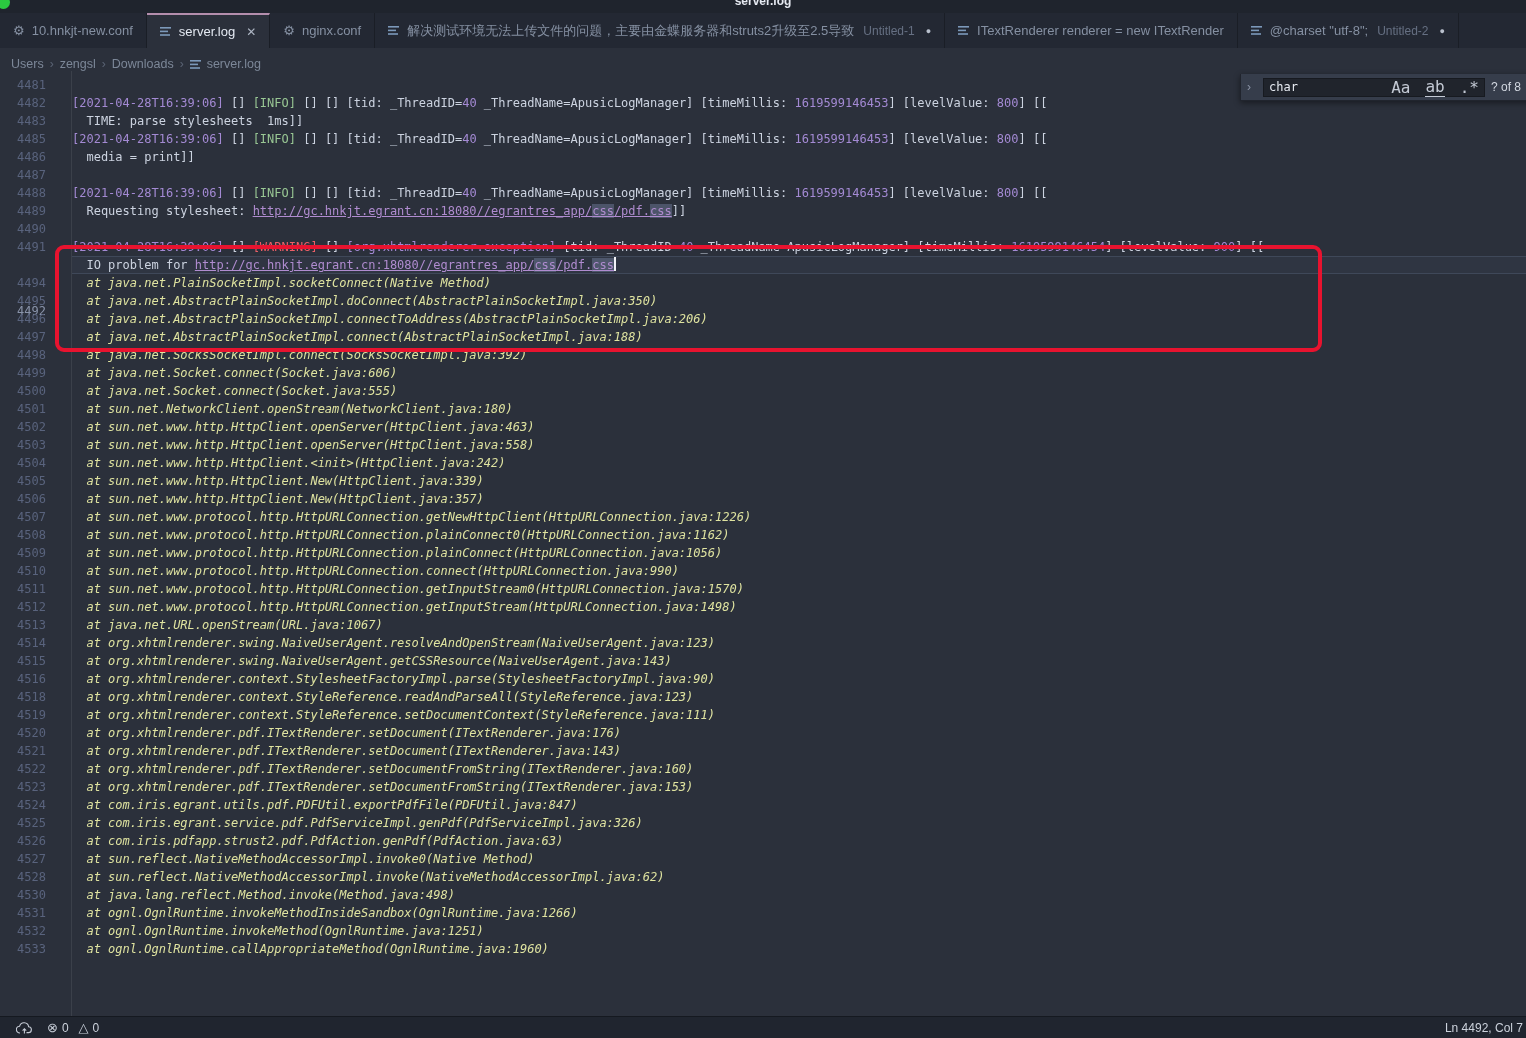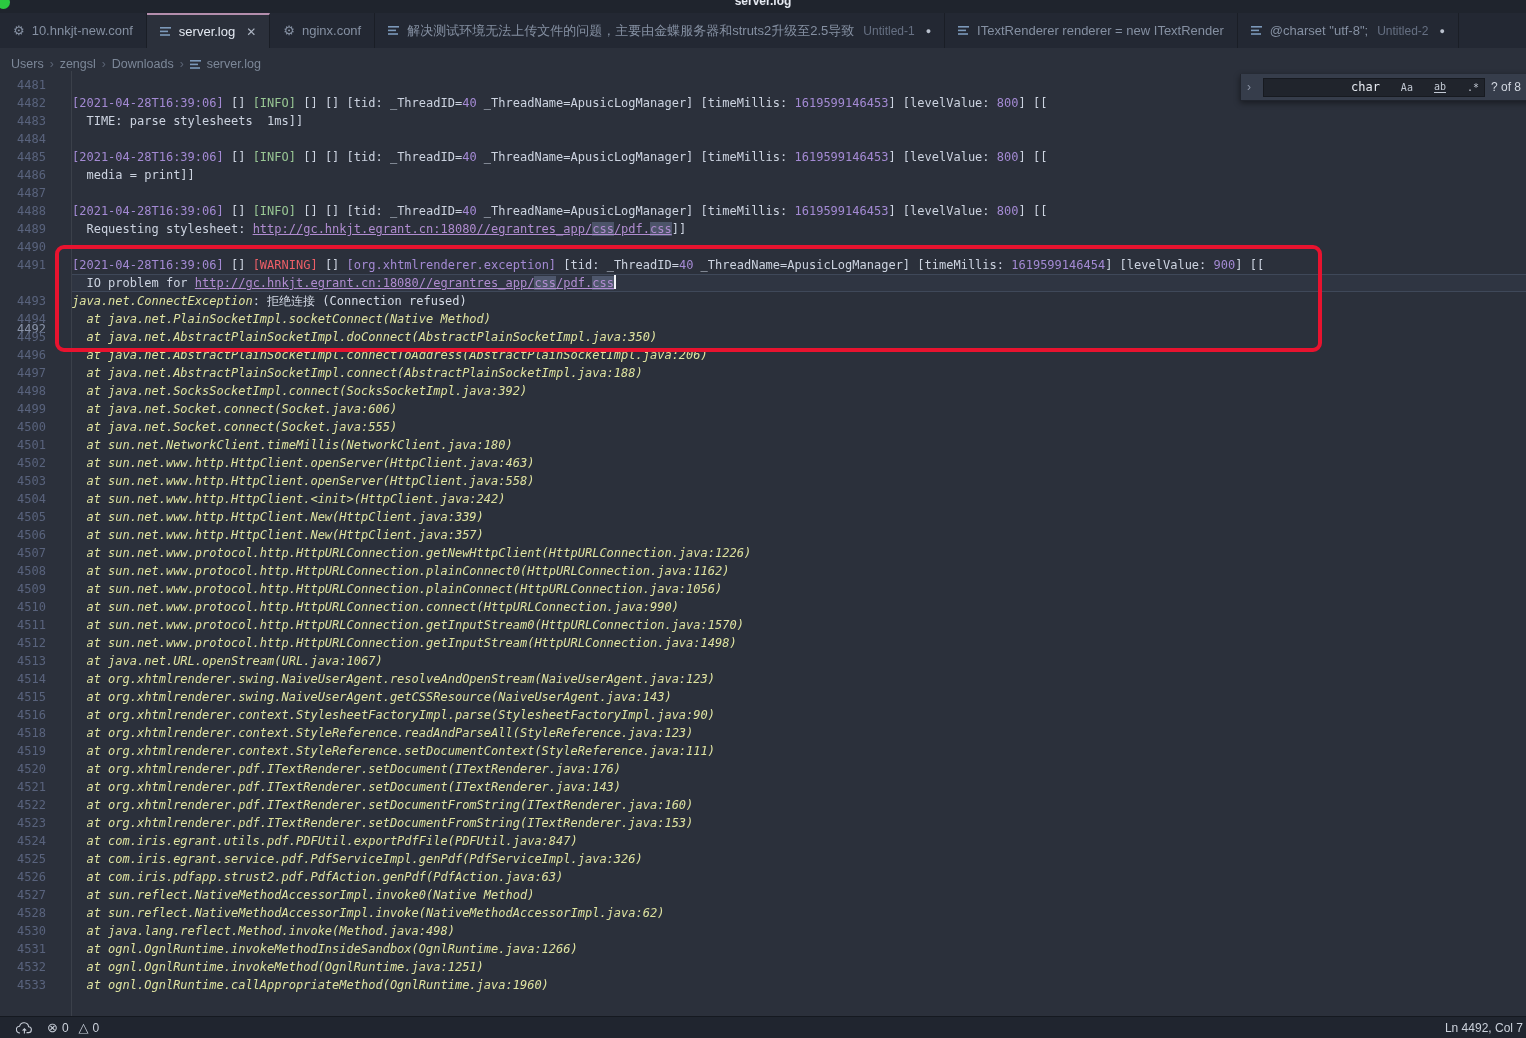--- a/index.html
+++ b/index.html
@@ -69,22 +69,22 @@
 
   
   #find { position:absolute; left:1240px; top:74px; width:300px; height:27px;
           background:#363d4b; border:1px solid #20242d; border-top:none;
           box-shadow:0 2px 6px rgba(0,0,0,.45); display:flex; align-items:center;
           gap:6px; padding:0 6px; z-index:20; }
   #find .chev { color:#8b94a6; font-size:12px; width:10px; }
   #find .box { display:flex; align-items:center; background:#20242c;
                border:1px solid #171a20; height:19px; width:222px; padding:0 5px; }
   #find .query { color:#e7ebf2; font-size:12px; flex:1;
-                 font-family:"DejaVu Sans Mono", monospace;text-align:right; }
-  #find .opt { color:#c3c9d4; font-size:10px; margin-left:21px;
+                 font-family:"DejaVu Sans Mono", monospace; }
+  #find .opt { color:#c3c9d4; font-size:16px; margin-left:15px;
                font-family:"DejaVu Sans Mono", monospace; }
   #find .opt.ww { border-bottom:1px solid #c3c9d4; }
   #find .results { color:#d2d7e0; font-size:12px; white-space:nowrap; }
 
   
   #statusbar { position:absolute; left:0; top:1016px; width:100%; height:22px;
                background:#20252f; border-top:1px solid #151920; display:flex;
                align-items:center; color:#ccd2dc; font-size:12px; }
   #statusbar .left { display:flex; align-items:center; gap:14px; padding-left:16px; }
   #statusbar .item { display:flex; align-items:center; gap:4px; }
@@ -171,38 +171,36 @@
         <span>server.log</span>
       </span>
     </div>
 
   <div id="editor">
     <div id="indent-guide"></div>
     <div id="lines">
         <div class="line"><span class="ln">4481</span><span class="lt"></span></div>
         <div class="line"><span class="ln">4482</span><span class="lt"><span class="st">[2021-04-28T16:39:06]</span><span class="sp"> [] </span><span class="si">[INFO]</span><span class="sp"> [] [] [tid: _ThreadID=</span><span class="sn">40</span><span class="sp"> _ThreadName=ApusicLogManager] [timeMillis: </span><span class="sn">1619599146453</span><span class="sp">] [levelValue: </span><span class="sn">800</span><span class="sp">] [[</span></span></div>
         <div class="line"><span class="ln">4483</span><span class="lt"><span class="sp">  TIME: parse stylesheets  1ms]]</span></span></div>
-        <div class="line"><span class="ln">4484</span><span class="lt"></span></div>
         <div class="line"><span class="ln">4485</span><span class="lt"><span class="st">[2021-04-28T16:39:06]</span><span class="sp"> [] </span><span class="si">[INFO]</span><span class="sp"> [] [] [tid: _ThreadID=</span><span class="sn">40</span><span class="sp"> _ThreadName=ApusicLogManager] [timeMillis: </span><span class="sn">1619599146453</span><span class="sp">] [levelValue: </span><span class="sn">800</span><span class="sp">] [[</span></span></div>
         <div class="line"><span class="ln">4486</span><span class="lt"><span class="sp">  media = print]]</span></span></div>
         <div class="line"><span class="ln">4487</span><span class="lt"></span></div>
         <div class="line"><span class="ln">4488</span><span class="lt"><span class="st">[2021-04-28T16:39:06]</span><span class="sp"> [] </span><span class="si">[INFO]</span><span class="sp"> [] [] [tid: _ThreadID=</span><span class="sn">40</span><span class="sp"> _ThreadName=ApusicLogManager] [timeMillis: </span><span class="sn">1619599146453</span><span class="sp">] [levelValue: </span><span class="sn">800</span><span class="sp">] [[</span></span></div>
         <div class="line"><span class="ln">4489</span><span class="lt"><span class="sp">  Requesting stylesheet: </span><span class="su">http://gc.hnkjt.egrant.cn:18080//egrantres_app/</span><span class="sm">css</span><span class="su">/pdf.</span><span class="sm">css</span><span class="sp">]]</span></span></div>
         <div class="line"><span class="ln">4490</span><span class="lt"></span></div>
         <div class="line"><span class="ln">4491</span><span class="lt"><span class="st">[2021-04-28T16:39:06]</span><span class="sp"> [] </span><span class="sw">[WARNING]</span><span class="sp"> [] </span><span class="st">[org.xhtmlrenderer.exception]</span><span class="sp"> [tid: _ThreadID=</span><span class="sn">40</span><span class="sp"> _ThreadName=ApusicLogManager] [timeMillis: </span><span class="sn">1619599146454</span><span class="sp">] [levelValue: </span><span class="sn">900</span><span class="sp">] [[</span></span></div>
         <div class="line cur"><span class="ln">4492</span><span class="lt"><span class="sp">  IO problem for </span><span class="su">http://gc.hnkjt.egrant.cn:18080//egrantres_app/</span><span class="sm">css</span><span class="su">/pdf.</span><span class="sm">css</span><span class="cursor"></span></span></div>
-        <div class="line"><span class="ln">4493</span><span class="lt"><span class="sx">java.net.ConnectException</span><span class="sp">: </span><span class="sc">拒绝连接 (Connection refused)</span></span></div>
         <div class="line"><span class="ln">4494</span><span class="lt"><span class="ss">  at java.net.PlainSocketImpl.socketConnect(Native Method)</span></span></div>
         <div class="line"><span class="ln">4495</span><span class="lt"><span class="ss">  at java.net.AbstractPlainSocketImpl.doConnect(AbstractPlainSocketImpl.java:350)</span></span></div>
         <div class="line"><span class="ln">4496</span><span class="lt"><span class="ss">  at java.net.AbstractPlainSocketImpl.connectToAddress(AbstractPlainSocketImpl.java:206)</span></span></div>
         <div class="line"><span class="ln">4497</span><span class="lt"><span class="ss">  at java.net.AbstractPlainSocketImpl.connect(AbstractPlainSocketImpl.java:188)</span></span></div>
         <div class="line"><span class="ln">4498</span><span class="lt"><span class="ss">  at java.net.SocksSocketImpl.connect(SocksSocketImpl.java:392)</span></span></div>
         <div class="line"><span class="ln">4499</span><span class="lt"><span class="ss">  at java.net.Socket.connect(Socket.java:606)</span></span></div>
         <div class="line"><span class="ln">4500</span><span class="lt"><span class="ss">  at java.net.Socket.connect(Socket.java:555)</span></span></div>
-        <div class="line"><span class="ln">4501</span><span class="lt"><span class="ss">  at sun.net.NetworkClient.timeMillis(NetworkClient.java:180)</span></span></div>
+        <div class="line"><span class="ln">4501</span><span class="lt"><span class="ss">  at sun.net.NetworkClient.openStream(NetworkClient.java:180)</span></span></div>
         <div class="line"><span class="ln">4502</span><span class="lt"><span class="ss">  at sun.net.www.http.HttpClient.openServer(HttpClient.java:463)</span></span></div>
         <div class="line"><span class="ln">4503</span><span class="lt"><span class="ss">  at sun.net.www.http.HttpClient.openServer(HttpClient.java:558)</span></span></div>
         <div class="line"><span class="ln">4504</span><span class="lt"><span class="ss">  at sun.net.www.http.HttpClient.&lt;init&gt;(HttpClient.java:242)</span></span></div>
         <div class="line"><span class="ln">4505</span><span class="lt"><span class="ss">  at sun.net.www.http.HttpClient.New(HttpClient.java:339)</span></span></div>
         <div class="line"><span class="ln">4506</span><span class="lt"><span class="ss">  at sun.net.www.http.HttpClient.New(HttpClient.java:357)</span></span></div>
         <div class="line"><span class="ln">4507</span><span class="lt"><span class="ss">  at sun.net.www.protocol.http.HttpURLConnection.getNewHttpClient(HttpURLConnection.java:1226)</span></span></div>
         <div class="line"><span class="ln">4508</span><span class="lt"><span class="ss">  at sun.net.www.protocol.http.HttpURLConnection.plainConnect0(HttpURLConnection.java:1162)</span></span></div>
         <div class="line"><span class="ln">4509</span><span class="lt"><span class="ss">  at sun.net.www.protocol.http.HttpURLConnection.plainConnect(HttpURLConnection.java:1056)</span></span></div>
         <div class="line"><span class="ln">4510</span><span class="lt"><span class="ss">  at sun.net.www.protocol.http.HttpURLConnection.connect(HttpURLConnection.java:990)</span></span></div>
         <div class="line"><span class="ln">4511</span><span class="lt"><span class="ss">  at sun.net.www.protocol.http.HttpURLConnection.getInputStream0(HttpURLConnection.java:1570)</span></span></div>

